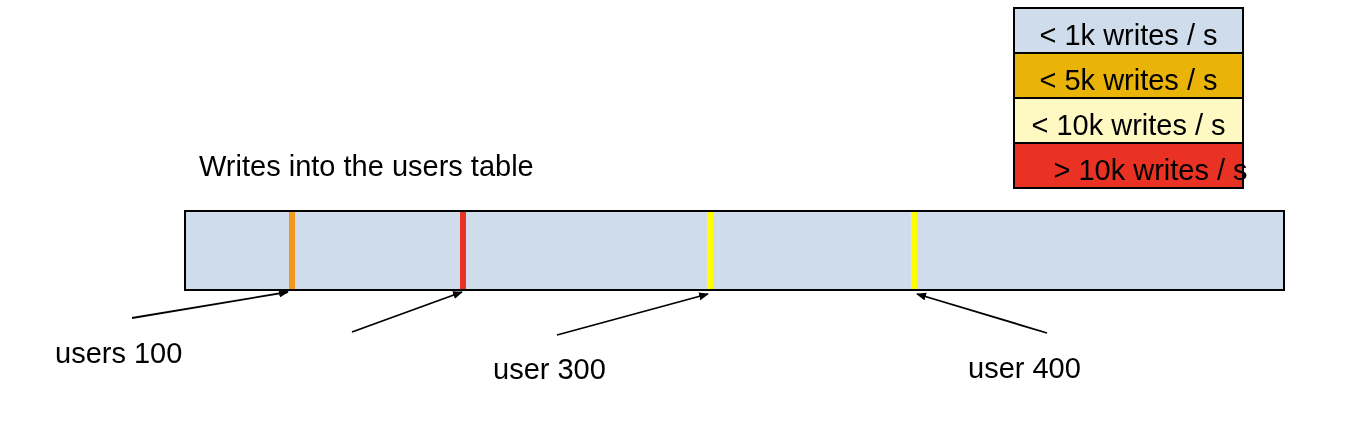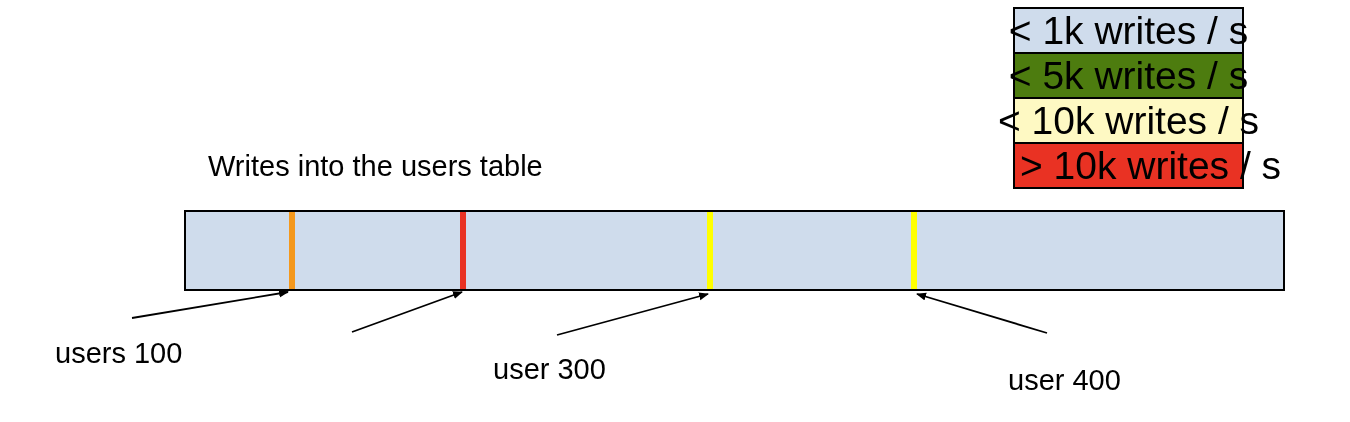--- a/index.html
+++ b/index.html
@@ -8,41 +8,41 @@
     position: relative;
     width: 1350px;
     height: 422px;
     background: #ffffff;
     font-family: "Liberation Sans", sans-serif;
     color: #000000;
     overflow: hidden;
   }
   .title {
     position: absolute;
-    left: 208px;
+    left: 199px;
     top: 152px;
     font-size: 29px;
     line-height: 1;
     white-space: nowrap;
   }
   
   .legend {
     position: absolute;
     left: 1013px;
     top: 7px;
     width: 231px;
   }
   .legend-row {
     height: 47px;
     border: 2px solid #000000;
     margin-top: -2px;
     display: flex;
-    align-items: center;
+    align-items: flex-end;
     justify-content: center;
-    font-size: 39px;
+    font-size: 29px;
     white-space: nowrap;
   }
   .legend-row:first-child { margin-top: 0; }
   
   .bar {
     position: absolute;
     left: 184px;
     top: 210px;
     width: 1101px;
     height: 81px;
@@ -70,34 +70,34 @@
   
   .user-label {
     position: absolute;
     font-size: 29px;
     line-height: 1;
     white-space: nowrap;
   }
   .user-label-1 { left: 55px;  top: 339px; }
   .user-label-2 { left: 273px; top: 355px; }
   .user-label-3 { left: 493px; top: 355px; }
-  .user-label-4 { left: 968px; top: 366px; margin-left: 40px; }
+  .user-label-4 { left: 968px; top: 354px; }
 </style>
 </head>
 <body>
 
 <div class="canvas">
 
   <div class="title">Writes into the users table</div>
 
   <div class="legend">
     <div class="legend-row" style="background-color: rgb(207, 220, 236);">
       <span>&lt; 1k writes / s</span>
     </div>
-    <div class="legend-row" style="background-color: #4d7c0f;">
+    <div class="legend-row" style="background-color: #eab308;">
       <span>&lt; 5k writes / s</span>
     </div>
     <div class="legend-row" style="background-color: #fef9c3;">
       <span>&lt; 10k writes / s</span>
     </div>
     <div class="legend-row" style="background-color: rgb(233, 50, 35); padding-left: 44px;">
       <span>&gt; 10k writes / s</span>
     </div>
   </div>
 

